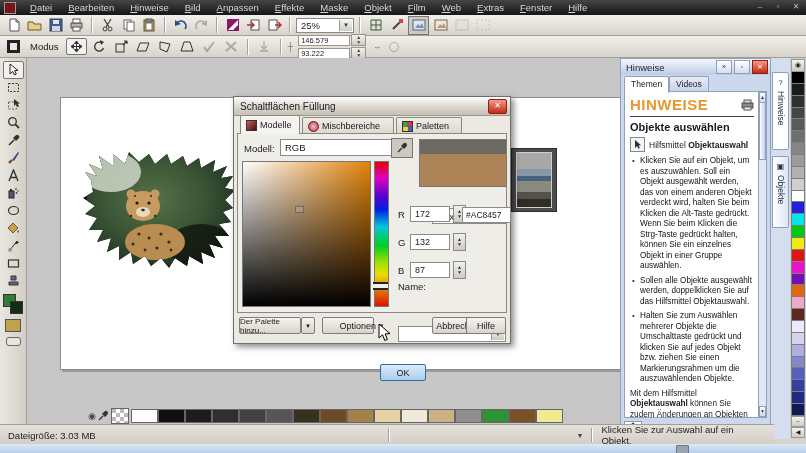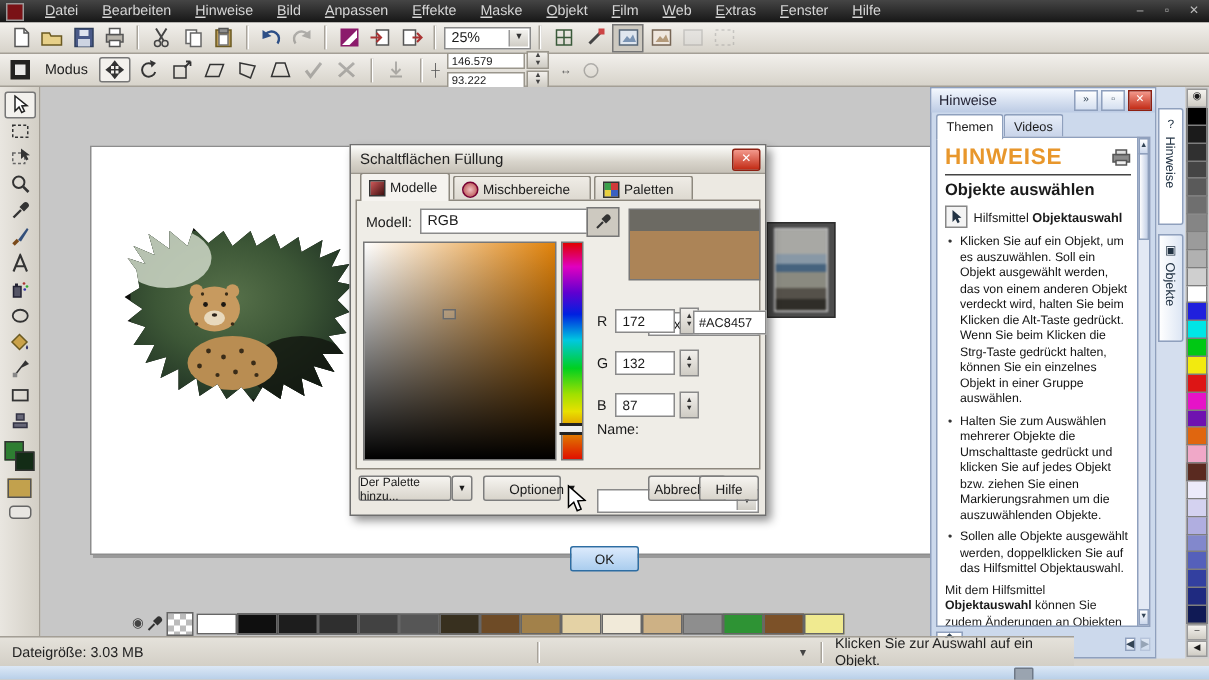--- a/index.html
+++ b/index.html
@@ -121,21 +121,21 @@
   
   #rpal{left:790px;top:58px;width:16px;height:381px;background:#d0d0d0;display:flex;flex-direction:column;padding:1px;box-sizing:border-box;}
   #rpal .ptop{height:11px;font-size:7px;text-align:center;line-height:10px;background:linear-gradient(#f4f2ee,#cfccc4);border:1px solid #999;flex:none;}
   #rpal .swl{flex:1;border:1px solid #7e7e7e;border-top:none;}
   #rpal .pbot{height:9px;font-size:6px;text-align:center;line-height:8px;background:linear-gradient(#f4f2ee,#cfccc4);border:1px solid #999;flex:none;}
   #bpalrow{position:absolute;left:88px;top:407px;height:17px;display:flex;align-items:center;gap:2px;}
   .chip{width:27px;height:14px;border:1px solid #666;box-sizing:border-box;flex:none;}
   #nocolor{width:16px;height:14px;border:1px solid #666;flex:none;
      background:repeating-conic-gradient(#fff 0 25%,#bbb 0 50%) 0 0/8px 8px;}
   
-  #statusbar{left:0;top:424px;width:716px;height:20px;background:linear-gradient(#e5e2db,#d2cec5);
+  #statusbar{left:0;top:424px;width:774px;height:20px;background:linear-gradient(#e5e2db,#d2cec5);
       border-top:1px solid #a49f96;display:flex;align-items:center;font-size:9.5px;color:#222;}
   .scell{padding:0 8px;height:100%;display:flex;align-items:center;}
   .sdiv{width:1px;height:14px;background:#a8a39a;border-right:1px solid #fff;}
   #bottomstrip{left:0;top:444px;width:806px;height:9px;background:linear-gradient(#dcE8f6,#b8cfe8);}
   #bottomknob{position:absolute;left:676px;top:445px;width:11px;height:7px;background:#9aa4b0;border:1px solid #6e7886;border-radius:1px;}
   
   #cursor{left:378px;top:323px;z-index:99;}
 </style>
 </head>
 <body>
@@ -616,22 +616,22 @@
       <span class="minibox">
           <svg width="9" height="9">
             <path d="M2,0 L2,8 L4,6 L5.4,8.8 L6.8,8 L5.6,5.4 L8,5.2 Z" fill="#234"></path>
           </svg>
         </span>
       <span><span>Hilfsmittel </span><b>Objektauswahl</b></span>
     </div>
     <ul>
 
     <li>Klicken Sie auf ein Objekt, um es auszuwählen. Soll ein Objekt ausgewählt werden, das von einem anderen Objekt verdeckt wird, halten Sie beim Klicken die Alt-Taste gedrückt. Wenn Sie beim Klicken die Strg-Taste gedrückt halten, können Sie ein einzelnes Objekt in einer Gruppe auswählen.</li>
+        <li>Sollen alle Objekte ausgewählt werden, doppelklicken Sie auf das Hilfsmittel Objektauswahl.</li>
         <li>Halten Sie zum Auswählen mehrerer Objekte die Umschalttaste gedrückt und klicken Sie auf jedes Objekt bzw. ziehen Sie einen Markierungsrahmen um die auszuwählenden Objekte.</li>
-        <li>Sollen alle Objekte ausgewählt werden, doppelklicken Sie auf das Hilfsmittel Objektauswahl.</li>
       </ul>
     <div class="hpara">
       <span>Mit dem Hilfsmittel </span><b>Objektauswahl</b><span> können Sie zudem Änderungen an Objekten vornehmen. Hierzu stehen die folgenden Schaltflächen in der Eigenschaftsleiste zur Verfügung:</span>
     </div>
 
   </div>
   <div id="hints-scroll">
     <span class="sarrow" style="top:0;">▲</span>
     <div class="sthumb"></div>
     <span class="sarrow" style="bottom:0;">▼</span>

